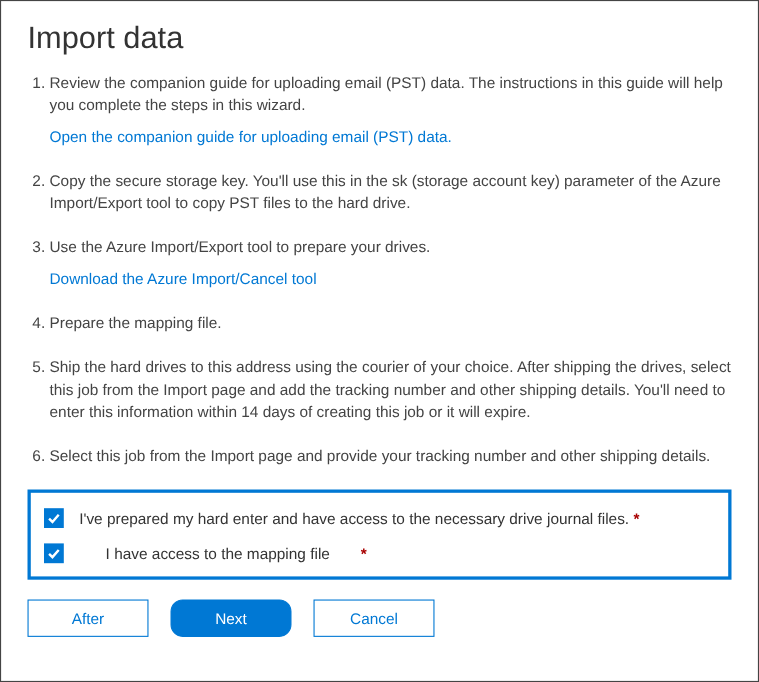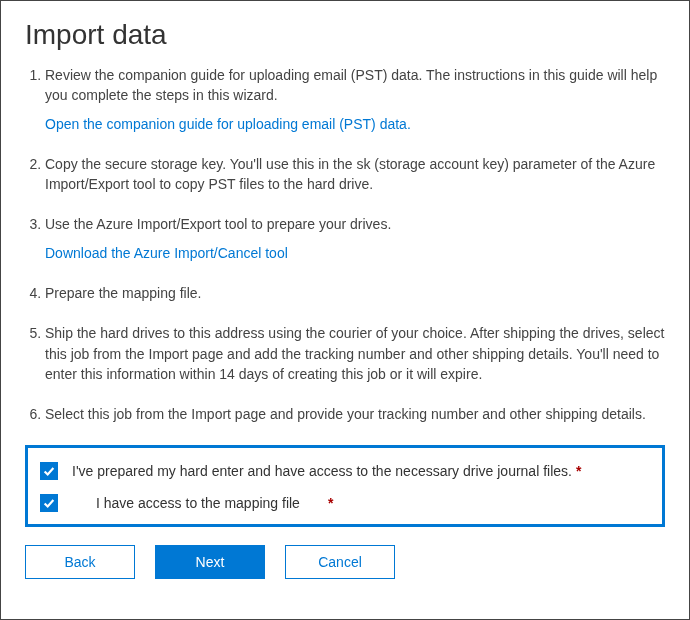--- a/index.html
+++ b/index.html
@@ -85,20 +85,21 @@
     font-family: inherit;
     font-size: 14px;
     border: 1px solid #0078d4;
     background: #fff;
     color: #0078d4;
     cursor: pointer;
   }
   .btn.primary {
     background: #0078d4;
     color: #fff;
+    border-radius: 11px;
   }
 </style>
 </head>
 <body>
 
 <h1 class="page-title">Import data</h1>
 
 <ol class="steps">
   <li>
     <span>Review the companion guide for uploading email (PST) data. The instructions in this guide will help you complete the steps in this wizard.</span>
@@ -137,16 +138,16 @@
       <svg viewBox="0 0 16 16">
           <polyline points="3,8.5 6.5,12 13,4.5"></polyline>
         </svg>
     </span>
     <span>I have access to the mapping file</span>
     <span class="req">*</span>
   </div>
 </div>
 
 <div class="button-row">
-  <button class="btn">Back</button>
+  <button class="btn">After</button>
   <button class="btn primary">Next</button>
   <button class="btn">Cancel</button>
 </div>
 
 </body></html>

